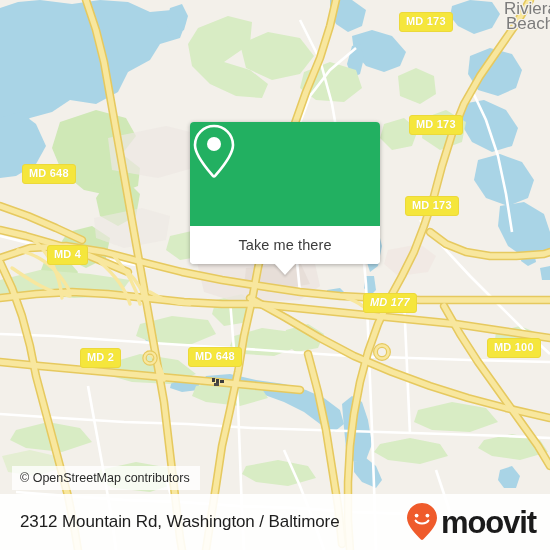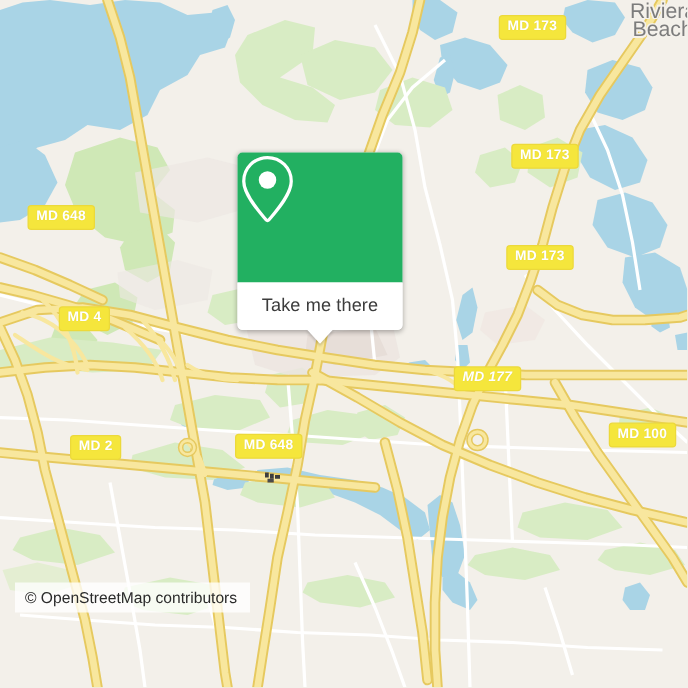--- a/index.html
+++ b/index.html
@@ -41,21 +41,21 @@
     white-space:nowrap;
     text-shadow:
       -1.2px 0 #f4f1eb, 1.2px 0 #f4f1eb, 0 -1.2px #f4f1eb, 0 1.2px #f4f1eb,
       -1px -1px #f4f1eb, 1px -1px #f4f1eb, -1px 1px #f4f1eb, 1px 1px #f4f1eb;
   }
 
   
   #popup{
     position:absolute;
     left:190px;top:122px;
-    width:132px;
+    width:190px;
     border-radius:4px;
     box-shadow:0 1px 4px rgba(0,0,0,.30);
     overflow:visible;
     background:#ffffff;
   }
   #popup-head{
     background:#22b061;
     height:104px;
     border-radius:4px 4px 0 0;
     display:flex;align-items:center;justify-content:center;
@@ -286,35 +286,48 @@
 
     <div class="place-label" style="left:504px;top:0px;">Riviera</div>
     <div class="place-label" style="left:506px;top:15px;">Beach</div>
 
     <div class="shield" style="left:399px;top:12px;">MD 173</div>
     <div class="shield" style="left:409px;top:115px;">MD 173</div>
     <div class="shield" style="left:405px;top:196px;">MD 173</div>
     <div class="shield" style="left:22px;top:164px;">MD 648</div>
     <div class="shield" style="left:47px;top:245px;">MD 4</div>
     <div class="shield" style="left:363px;top:293px;font-style:italic;">MD 177</div>
-    <div class="shield" style="left:56px;top:348px;">MD 2</div>
+    <div class="shield" style="left:80px;top:348px;">MD 2</div>
     <div class="shield" style="left:188px;top:347px;">MD 648</div>
     <div class="shield" style="left:487px;top:338px;">MD 100</div>
 
     <div id="popup">
       <div id="popup-head">
         <svg width="48" height="58" viewBox="0 0 48 58">
           <path d="M24 4 C13.5 4 5 12.5 5 23 C5 34 18 48 23 54 C23.5 54.6 24.5 54.6 25 54
                    C30 48 43 34 43 23 C43 12.5 34.5 4 24 4 Z" fill="none" stroke="#ffffff" stroke-width="2.6" stroke-linejoin="round"></path>
           <circle cx="24" cy="22" r="7" fill="#ffffff"></circle>
         </svg>
       </div>
       <div id="popup-foot">
         <span class="cta">Take me there</span>
         <div id="popup-tail"></div>
       </div>
     </div>
 
     <div id="attribution">© OpenStreetMap contributors</div>
   </div>
 
+  <div id="footer">
+    <div id="footer-address">2312 Mountain Rd, Washington / Baltimore</div>
+    <div id="brand">
+      <svg width="34" height="40" viewBox="0 0 34 40">
+        <path d="M17 1 C8.7 1 2 7.7 2 16 C2 24 12 33.5 15.9 37.6 C16.5 38.2 17.5 38.2 18.1 37.6
+                 C22 33.5 32 24 32 16 C32 7.7 25.3 1 17 1 Z" fill="#ef5b2b"></path>
+        <circle cx="11.6" cy="13.6" r="1.9" fill="#ffffff"></circle>
+        <circle cx="22.4" cy="13.6" r="1.9" fill="#ffffff"></circle>
+        <path d="M10.6 18.6 C12.6 22.4 21.4 22.4 23.4 18.6" fill="none" stroke="#ffffff" stroke-width="2.1" stroke-linecap="round"></path>
+      </svg>
+      <span id="brand-word">moovit</span>
+    </div>
+  </div>
 
 </div>
 
 </body></html>

